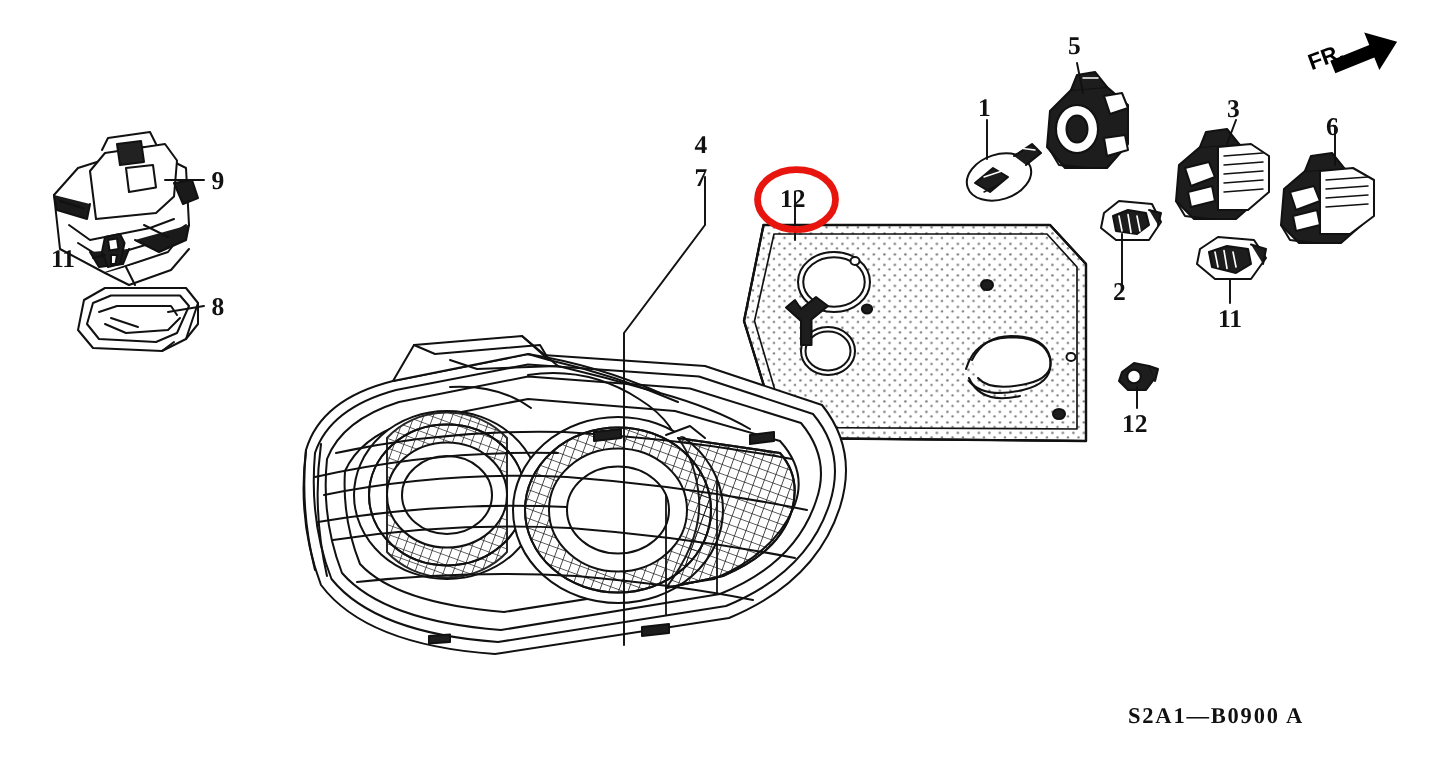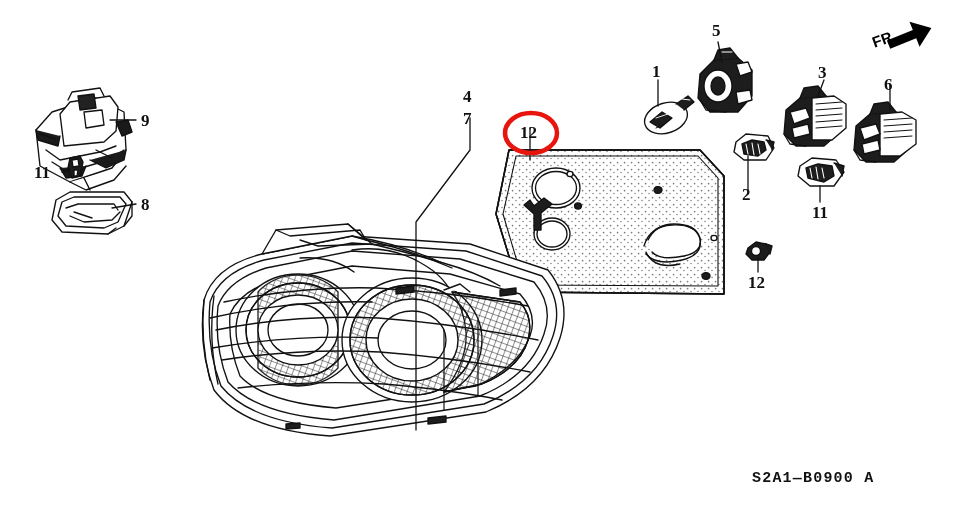--- a/index.html
+++ b/index.html
@@ -3,21 +3,21 @@
 <meta charset="utf-8">
 <title>Parts Diagram</title>
 <style>
   html,body{margin:0;padding:0;background:#ffffff;}
   body{width:960px;height:508px;overflow:hidden;
        font-family:"Liberation Serif",serif;color:#000;}
   #stage{position:relative;width:960px;height:508px;background:#fff;}
   svg.layer{position:absolute;left:0;top:0;width:960px;height:508px;}
   .lbl{position:absolute;font-family:"Liberation Serif",serif;font-weight:bold;
        font-size:17px;line-height:17px;color:#111;white-space:nowrap;}
-  #diagcode{position:absolute;left:752px;top:470px;font-family:Liberation Mono, monospace;
+  #diagcode{position:absolute;left:752px;top:470px;font-family:Liberation Serif, serif;
        font-weight:bold;font-size:15px;letter-spacing:1.2px;color:#111;text-align:center;}
   #frlabel{position:absolute;left:872px;top:30px;font-family:"Liberation Sans",sans-serif;
        font-weight:bold;font-size:15px;color:#000;transform:rotate(-20deg);}
 </style>
 </head>
 <body>
 
 <div id="stage">
 
   <svg class="layer" viewBox="0 0 960 508">

